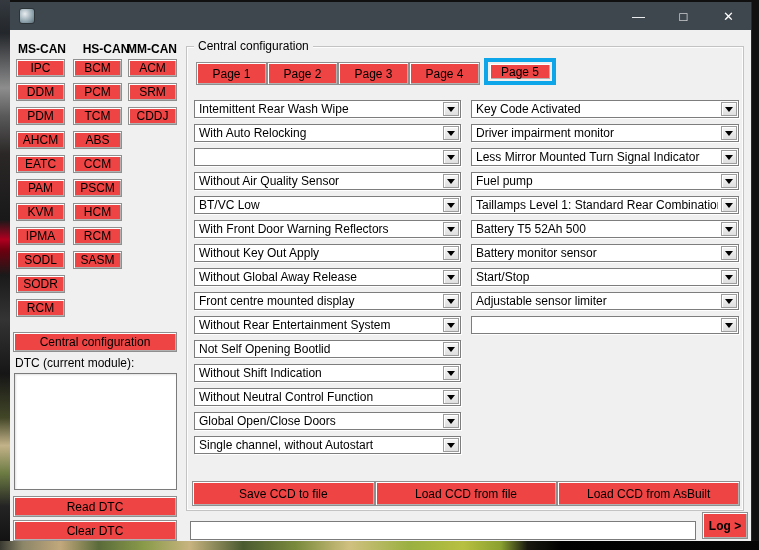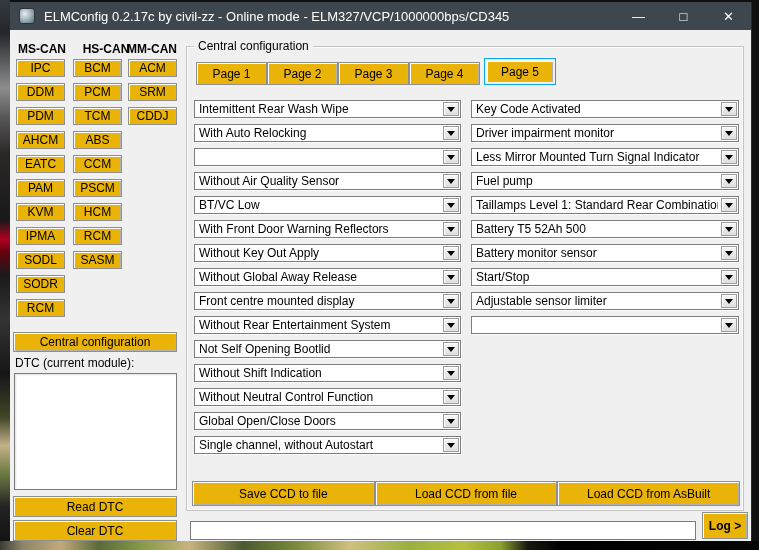--- a/index.html
+++ b/index.html
@@ -24,21 +24,21 @@
     background:radial-gradient(circle at 35% 35%,#e8edf0,#8fa3ad 60%,#5a6c76);
     border:1px solid #2d3438;}
   .title-text{margin-left:9px;font-size:13px;white-space:nowrap;}
   .win-controls{margin-left:auto;display:flex;height:100%;}
   .ctrl{width:45px;height:100%;display:flex;align-items:center;justify-content:center;
     font-size:13px;color:#fff;}
 
   .client{position:relative;width:100%;height:511px;}
 
   
-  .b3{background:#eab308;border:1px solid #8f8f8f;
+  .b3{background:#ef4444;border:1px solid #8f8f8f;
     box-shadow:inset 1px 1px 0 #ffffff,inset -1px -1px 0 #b2b2b2;
     font-family:"Liberation Sans",sans-serif;font-size:12px;color:#000;
     display:flex;align-items:center;justify-content:center;padding:0;cursor:default;}
 
   
   .col-header{position:absolute;top:12px;width:52px;text-align:center;
     font-size:12px;font-weight:bold;}
   .hdr-ms{left:6px;} .hdr-hs{left:70px;} .hdr-mm{left:116px;}
   .mod-col{position:absolute;top:29px;display:flex;flex-direction:column;gap:6px;width:49px;}
   .col-ms{left:6px;} .col-hs{left:63px;} .col-mm{left:118px;}
@@ -50,21 +50,21 @@
   .read-dtc{position:absolute;left:3px;top:466px;width:164px;height:21px;}
   .clear-dtc{position:absolute;left:3px;top:490px;width:164px;height:21px;}
 
   
   .groupbox{position:absolute;left:176px;top:16px;width:558px;height:465px;
     border:1px solid #c3c3c3;box-shadow:inset 0 0 0 1px #fdfdfd;}
   .legend{position:absolute;top:-8px;left:7px;background:#f0f0f0;padding:0 4px;
     font-size:12px;}
   .tabs{position:absolute;left:9px;top:11px;display:flex;align-items:flex-end;height:27px;}
   .tab{width:71px;height:23px;}
-  .tab.active{width:72px;height:27px;margin-left:4px;border:1px solid #0ea5e9;
+  .tab.active{width:72px;height:27px;margin-left:4px;border:4px solid #0ea5e9;
     box-shadow:inset 0 0 0 2px #f0f0f0,inset 3px 3px 0 #ffffff,inset -3px -3px 0 #b2b2b2;}
 
   
   .dd-col{position:absolute;top:45px;display:flex;flex-direction:column;gap:6px;margin-top:8px;}
   .dd-left{left:7px;width:267px;}
   .dd-right{left:284px;width:268px;}
   .combo{position:relative;height:18px;background:#fff;border:1px solid #7d7d7d;
     box-shadow:1px 1px 0 rgba(255,255,255,.9);}
   .combo-text{position:absolute;left:4px;right:20px;top:1px;font-size:12px;
     line-height:14px;white-space:nowrap;overflow:hidden;}
@@ -85,21 +85,20 @@
 </head>
 <body>
 
 <div class="desktop-left-strip"></div>
 <div class="desktop-bottom-strip"></div>
 
 <div class="window">
 
   <div class="titlebar">
     <span class="app-icon"></span>
-    <span class="title-text">ELMConfig 0.2.17c by civil-zz - Online mode - ELM327/VCP/1000000bps/CD345</span>
     <div class="win-controls">
       <span class="ctrl">—</span>
       <span class="ctrl">□</span>
       <span class="ctrl">✕</span>
     </div>
   </div>
 
   <div class="client">
 
     <div class="col-header hdr-ms">MS-CAN</div>

